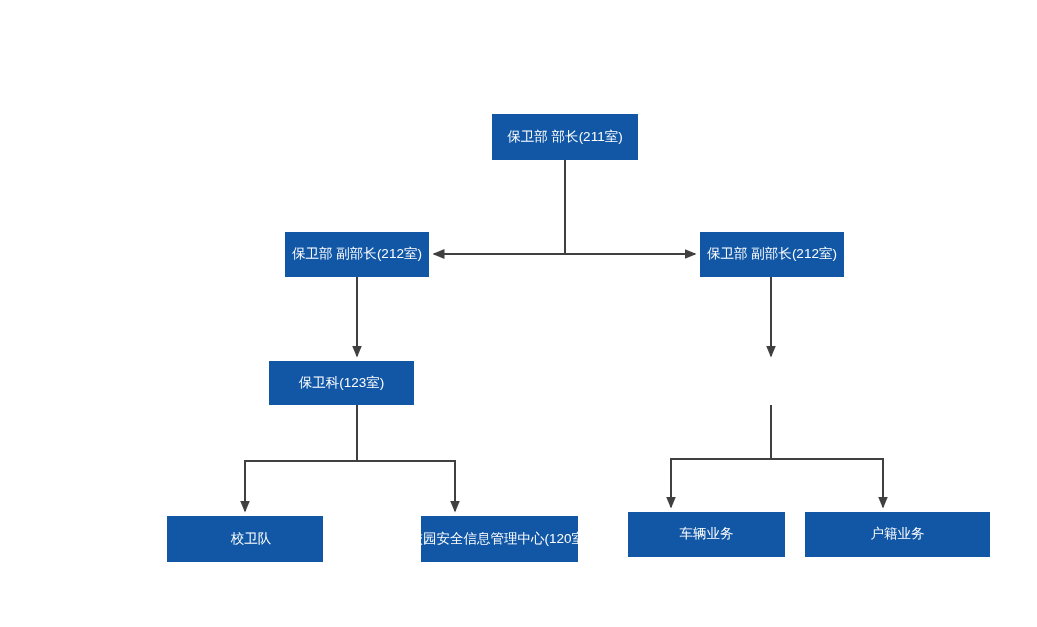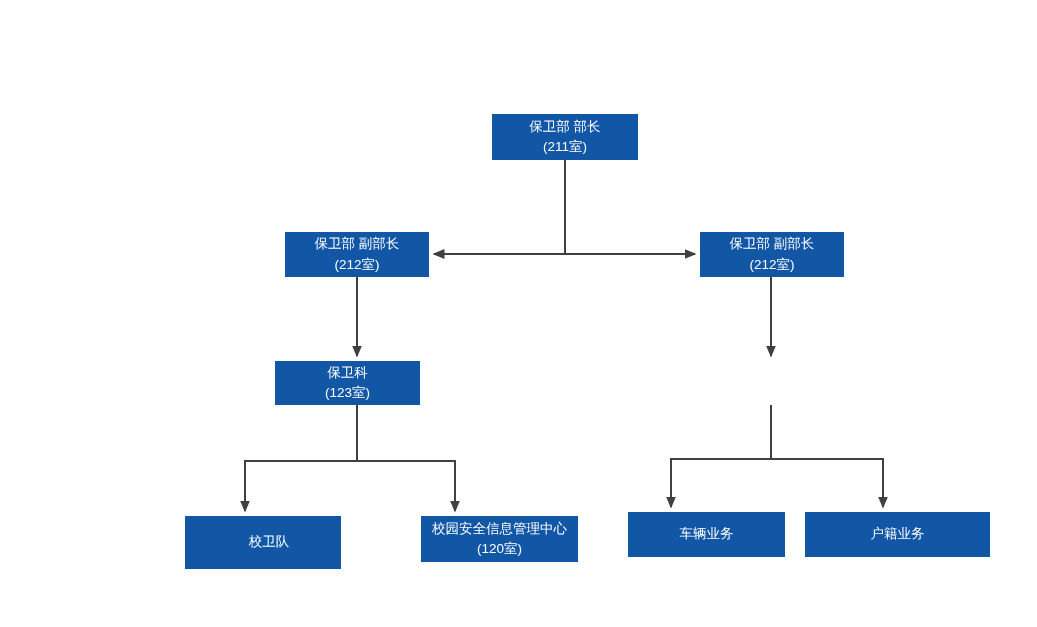--- a/index.html
+++ b/index.html
@@ -25,39 +25,39 @@
   .connectors line, .connectors polyline {
     stroke: #404040;
     stroke-width: 2;
     fill: none;
   }
   .node {
     position: absolute;
     background: #1157a6;
     color: #ffffff;
     display: flex;
-    flex-direction: column;
+    flex-direction: row;
     align-items: center;
     justify-content: center;
     text-align: center;
     font-size: 13.5px;
     line-height: 1.5;
     box-sizing: border-box;
   }
   .node .line1, .node .line2 {
     display: block;
     white-space: nowrap;
   }
   
   #node-director       { left: 492px; top: 114px; width: 146px; height: 46px; }
   #node-deputy-left    { left: 285px; top: 232px; width: 144px; height: 45px; }
   #node-deputy-right   { left: 700px; top: 232px; width: 144px; height: 45px; }
-  #node-security       { left: 275px; top: 361px; width: 145px; height: 44px; }
+  #node-security       { left: 269px; top: 361px; width: 145px; height: 44px; }
   #node-general        { left: 699px; top: 361px; width: 144px; height: 44px; }
-  #node-campus-guard   { left: 185px; top: 516px; width: 156px; height: 53px; padding-left: 12px; }
+  #node-campus-guard   { left: 167px; top: 516px; width: 156px; height: 46px; padding-left: 12px; }
   #node-info-center    { left: 377px; top: 516px; width: 157px; height: 46px; margin-left: 44px; }
   #node-vehicle        { left: 592px; top: 512px; width: 157px; height: 45px; margin-left: 36px; }
   #node-household      { left: 805px; top: 512px; width: 185px; height: 45px; }
 </style>
 </head>
 <body>
 
 <div class="canvas">
 
   <svg class="connectors" viewBox="0 0 1037 627" xmlns="http://www.w3.org/2000/svg">

